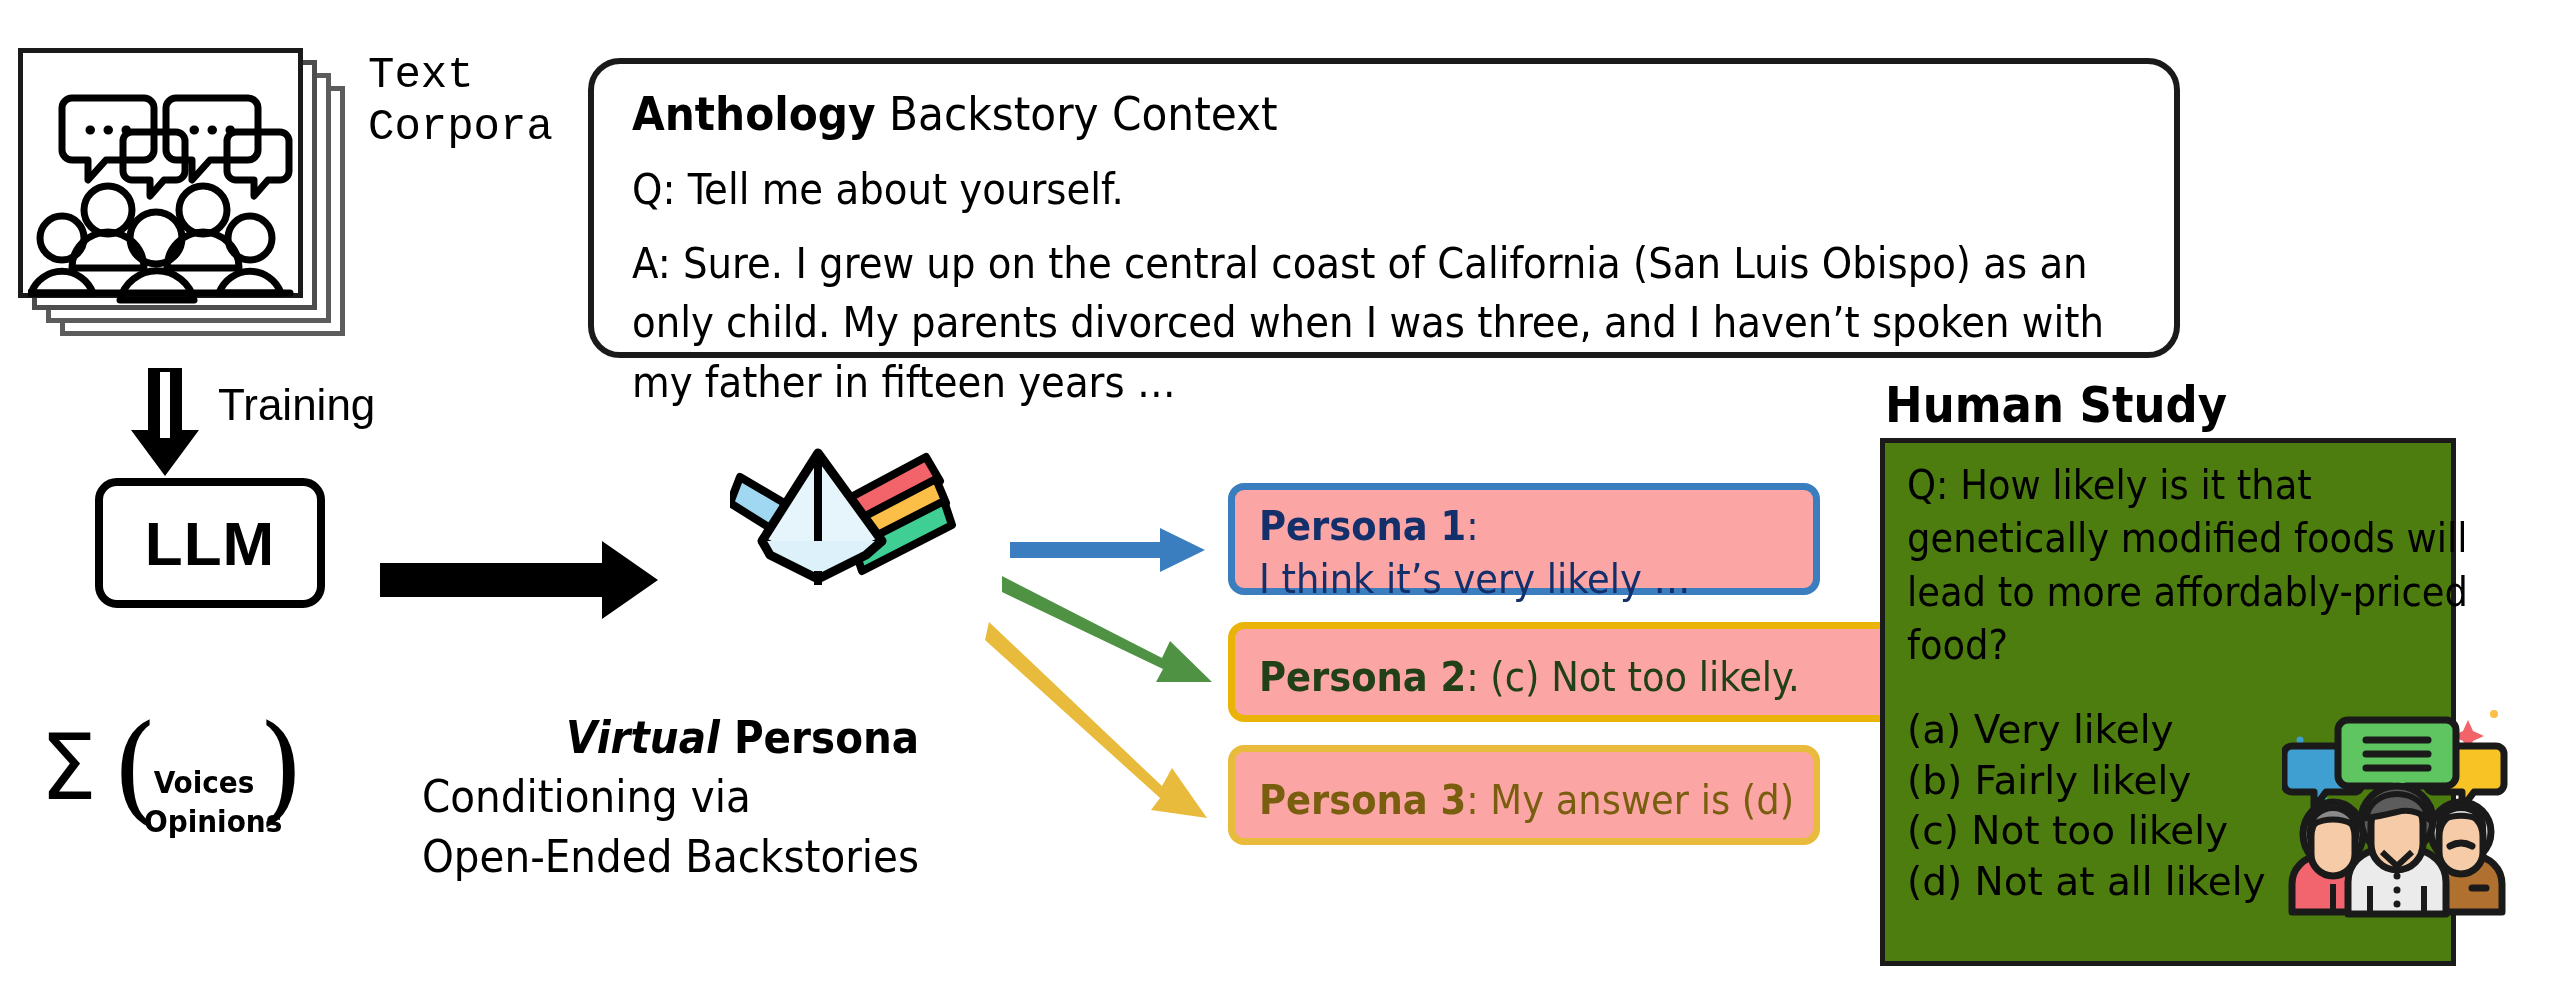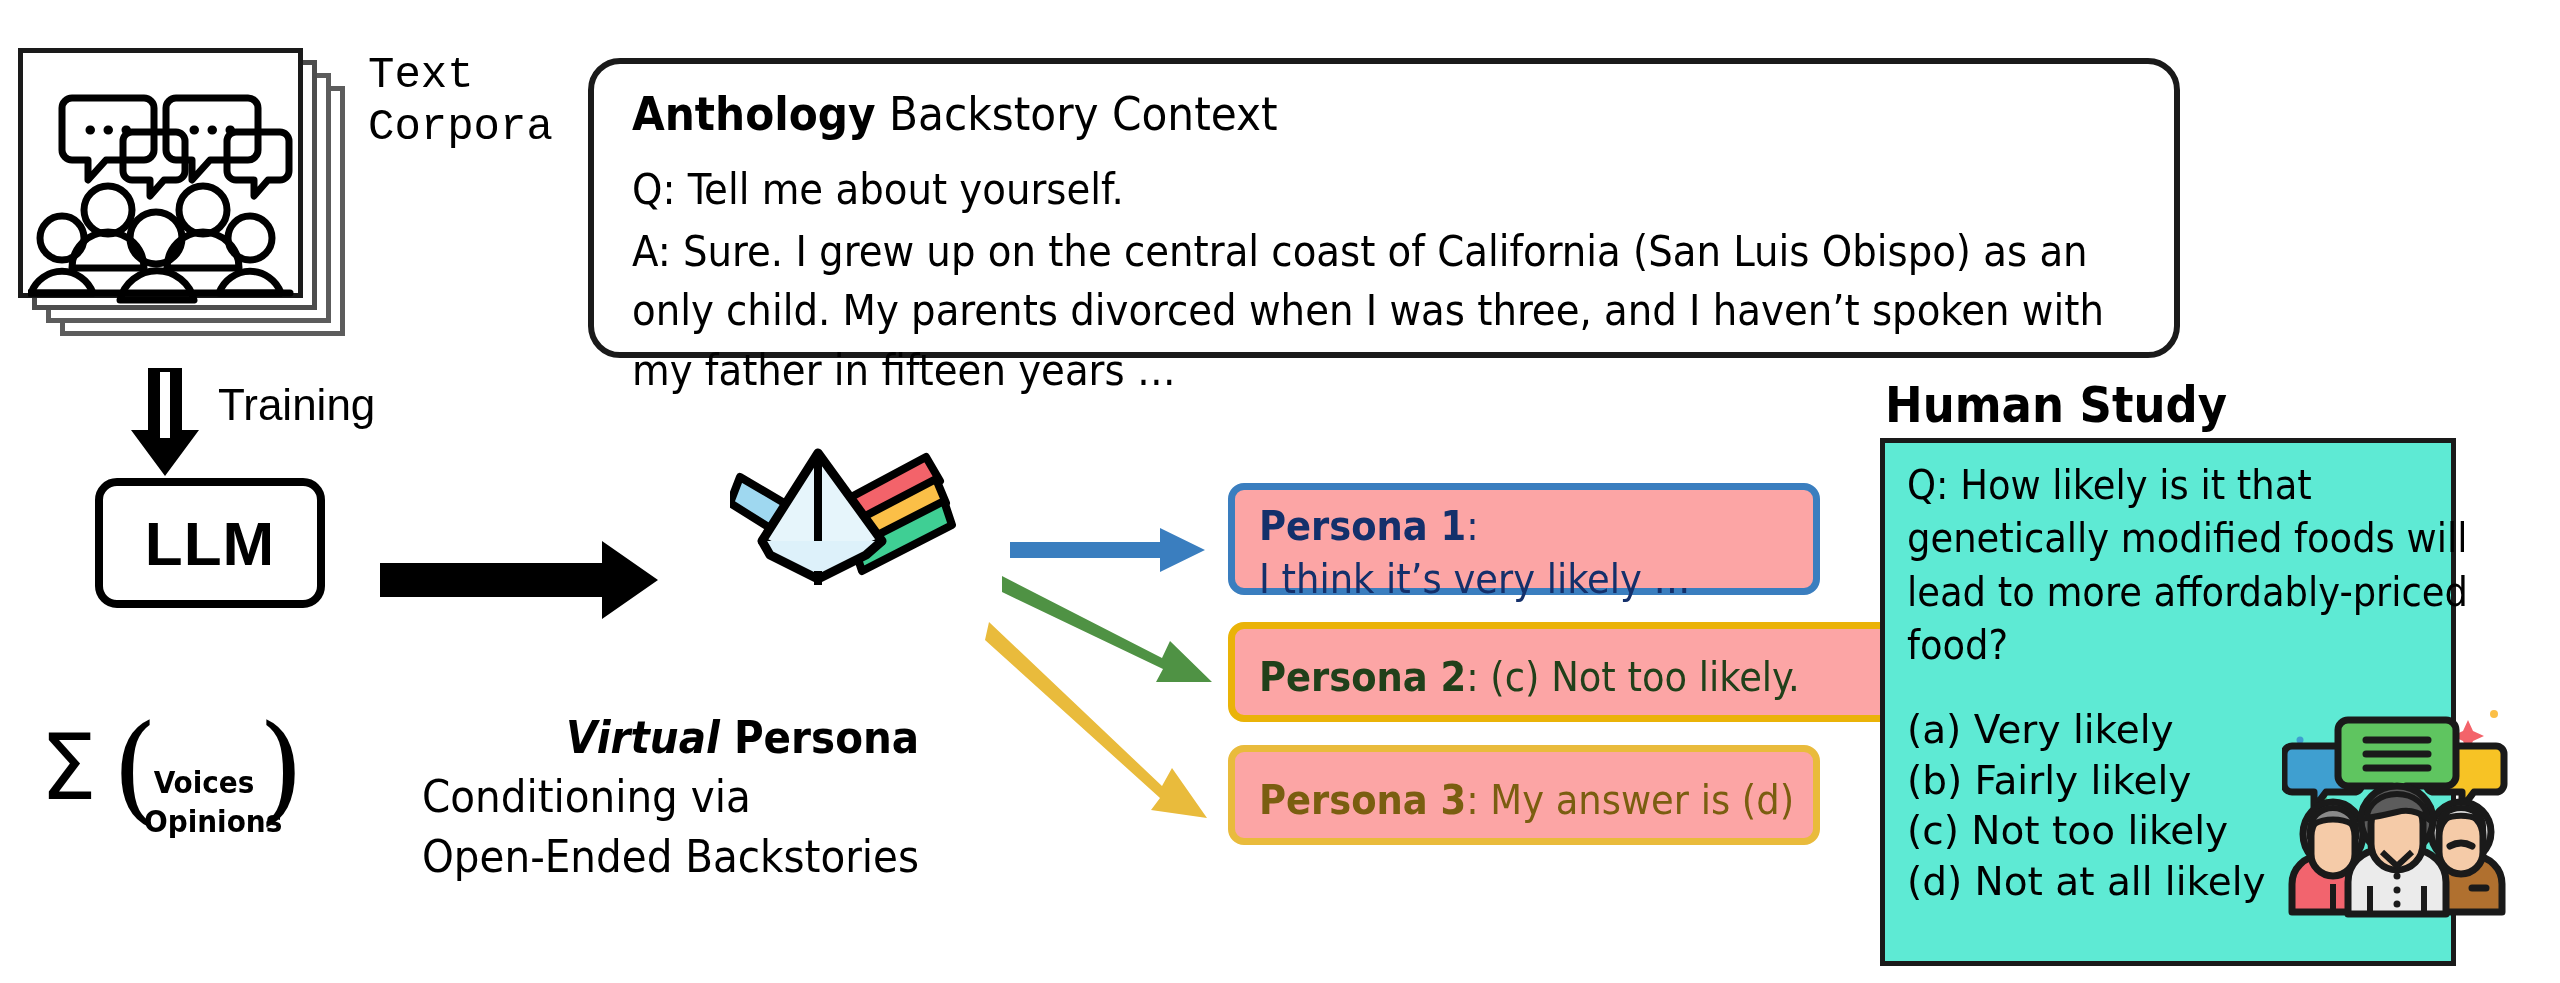--- a/index.html
+++ b/index.html
@@ -129,21 +129,21 @@
     font-size: 47px;
     color: #000;
     white-space: nowrap;
   }
   #anthology-title .bold { font-weight: bold; }
   #anthology-q {
     position:absolute; left: 38px; top: 100px;
     font-size: 43px; color: #000; white-space: nowrap;
   }
   #anthology-a {
-    position:absolute; left: 38px; top: 158px; right: 40px;
+    position:absolute; left: 38px; top: 170px; right: 40px;
     font-size: 43px; line-height: 1.38; color: #000;
   }
 
   
   .persona-box {
     box-sizing: border-box;
     border-radius: 16px;
     background: #fca5a5;
   }
   #persona1-box { left: 1228px; top: 483px; width: 592px; height: 112px; border: 7px solid #3a7ebf; }
@@ -165,21 +165,21 @@
   
   #human-study-title {
     left: 1885px; top: 376px;
     font-size: 50px; font-weight: bold; color: #000;
     white-space: nowrap;
   }
   #human-study-box {
     left: 1880px; top: 438px; width: 576px; height: 528px;
     border: 5px solid #1a1a1a;
     box-sizing: border-box;
-    background: #5eead4;
+    background: #4d7c0f;
   }
   #hs-question {
     position: absolute; left: 22px; top: 16px; width: 580px;
     font-size: 41px; line-height: 1.30; color: #000;
   }
   #hs-options {
     position: absolute; left: 22px; top: 262px;
     font-size: 39px; line-height: 1.30; color: #000;
     font-family: "DejaVu Sans", sans-serif;
     white-space: nowrap;

